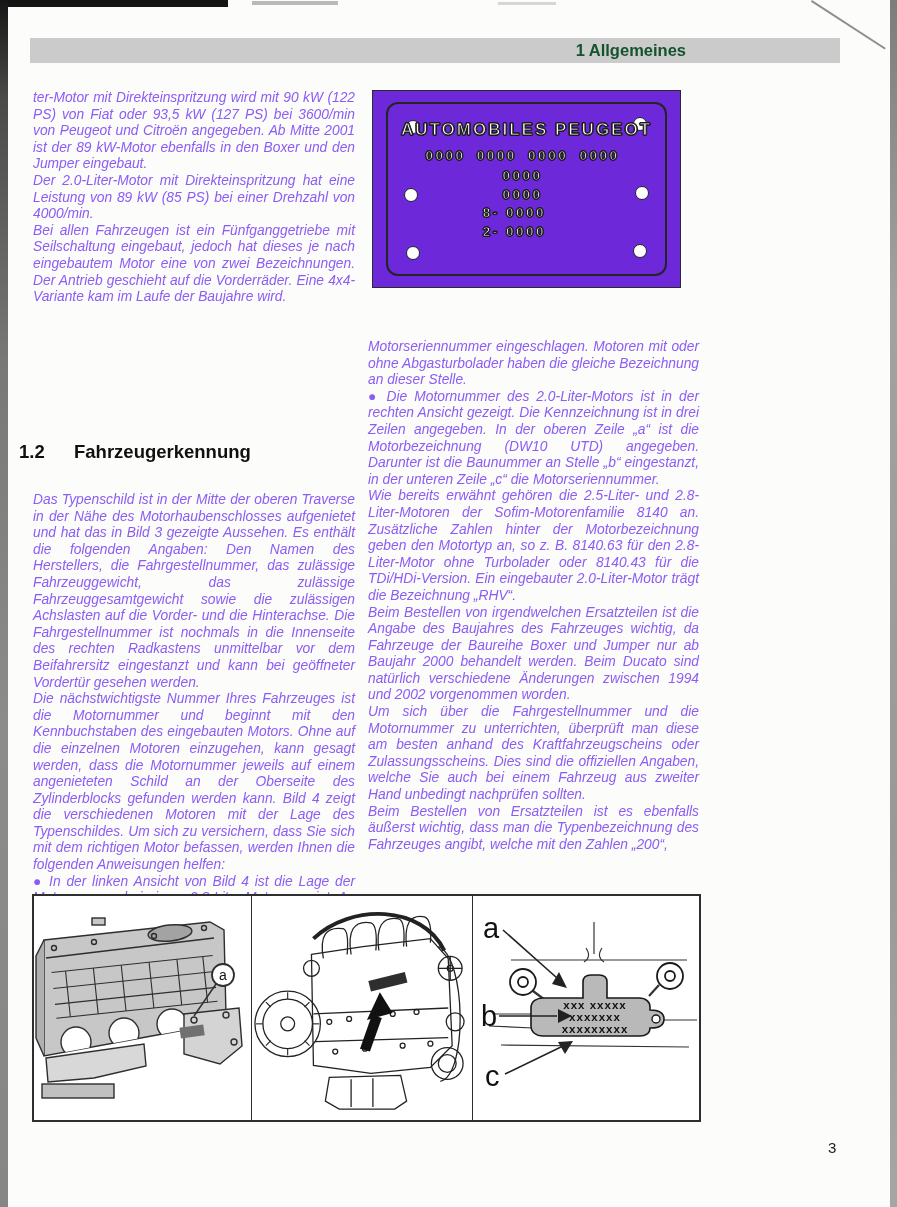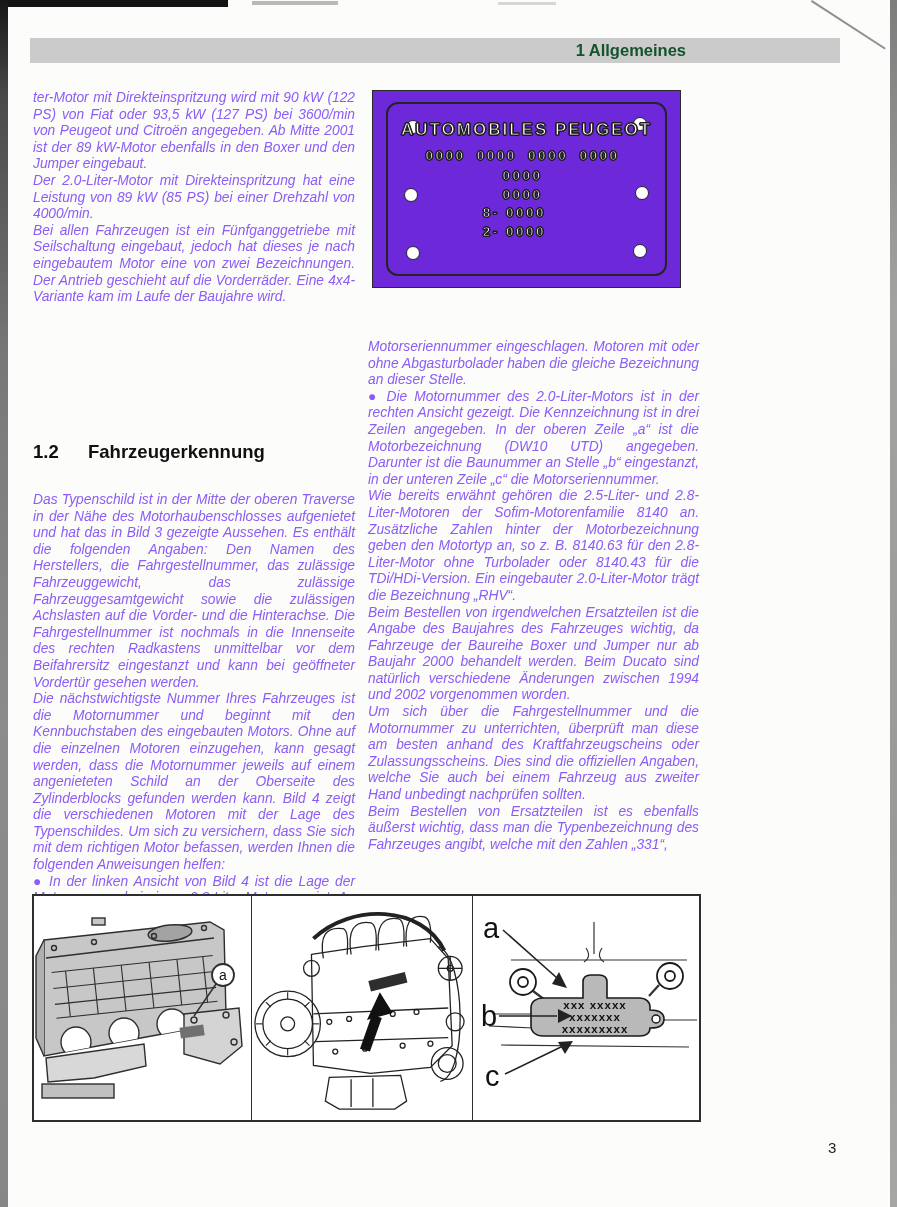--- a/index.html
+++ b/index.html
@@ -22,21 +22,21 @@
   .header-bar{position:absolute;left:30px;top:38px;width:810px;height:25px;background:#cbcbcb;}
   .header-title{position:absolute;right:154px;top:0;line-height:25px;
     font-size:16.5px;font-weight:bold;color:#14532d;}
   
   .col{position:absolute;font-size:13.8px;line-height:16.6px;text-align:justify;
     hyphens:auto;-webkit-hyphens:auto;color:#8b5cf6;font-style:italic;}
   .col p{margin:0;padding:0;}
   .col-left-top{left:33px;top:90px;width:322px;}
   .col-left-bottom{left:33px;top:492px;width:322px;}
   .col-right{left:368px;top:294px;width:331px;margin-top:45px;}
-  .section-heading{position:absolute;left:33px;top:441px;width:330px;
+  .section-heading{position:absolute;left:19px;top:441px;width:330px;
     font-size:18.5px;font-weight:bold;color:#101010;}
   .sec-num{display:inline-block;width:55px;}
   
   .fig3-box{position:absolute;left:372px;top:90px;width:309px;height:198px;
     background:#6d28d9;border:1.5px solid #2a2a2a;box-sizing:border-box;}
   .plate{position:absolute;left:13px;top:11px;right:13px;bottom:11px;
     border:2.5px solid #242424;border-radius:12px;}
   .hole{position:absolute;width:14px;height:14px;border:1.8px solid #242424;
     border-radius:50%;background:#fff;box-sizing:border-box;}
   .hole.tl{left:18px;top:16px;} .hole.tr{right:18px;top:13px;}
@@ -98,21 +98,21 @@
     <p>Die nächstwichtigste Nummer Ihres Fahrzeuges ist die Motornummer und beginnt mit den Kennbuchstaben des eingebauten Motors. Ohne auf die einzelnen Motoren einzugehen, kann gesagt werden, dass die Motornummer jeweils auf einem angenieteten Schild an der Oberseite des Zylinderblocks gefunden werden kann. Bild 4 zeigt die verschiedenen Motoren mit der Lage des Typenschildes. Um sich zu versichern, dass Sie sich mit dem richtigen Motor befassen, werden Ihnen die folgenden Anweisungen helfen:</p>
     <p>● In der linken Ansicht von Bild 4 ist die Lage der Motornummer bei einem 2.8-Liter-Motor gezeigt. An Stelle „a“ ist die Motorbezeichnung (8140) und die</p>
   </div>
 
   <div class="col col-right">
     <p>Motorseriennummer eingeschlagen. Motoren mit oder ohne Abgasturbolader haben die gleiche Bezeichnung an dieser Stelle.</p>
     <p>● Die Motornummer des 2.0-Liter-Motors ist in der rechten Ansicht gezeigt. Die Kennzeichnung ist in drei Zeilen angegeben. In der oberen Zeile „a“ ist die Motorbezeichnung (DW10 UTD) angegeben. Darunter ist die Baunummer an Stelle „b“ eingestanzt, in der unteren Zeile „c“ die Motorseriennummer.</p>
     <p>Wie bereits erwähnt gehören die 2.5-Liter- und 2.8-Liter-Motoren der Sofim-Motorenfamilie 8140 an. Zusätzliche Zahlen hinter der Motorbezeichnung geben den Motortyp an, so z. B. 8140.63 für den 2.8-Liter-Motor ohne Turbolader oder 8140.43 für die TDi/HDi-Version. Ein eingebauter 2.0-Liter-Motor trägt die Bezeichnung „RHV“.</p>
     <p>Beim Bestellen von irgendwelchen Ersatzteilen ist die Angabe des Baujahres des Fahrzeuges wichtig, da Fahrzeuge der Baureihe Boxer und Jumper nur ab Baujahr 2000 behandelt werden. Beim Ducato sind natürlich verschiedene Änderungen zwischen 1994 und 2002 vorgenommen worden.</p>
     <p>Um sich über die Fahrgestellnummer und die Motornummer zu unterrichten, überprüft man diese am besten anhand des Kraftfahrzeugscheins oder Zulassungsscheins. Dies sind die offiziellen Angaben, welche Sie auch bei einem Fahrzeug aus zweiter Hand unbedingt nachprüfen sollten.</p>
-    <p>Beim Bestellen von Ersatzteilen ist es ebenfalls äußerst wichtig, dass man die Typenbezeichnung des Fahrzeuges angibt, welche mit den Zahlen „331“,</p>
+    <p>Beim Bestellen von Ersatzteilen ist es ebenfalls äußerst wichtig, dass man die Typenbezeichnung des Fahrzeuges angibt, welche mit den Zahlen „200“,</p>
   </div>
 
   <div class="fig3-box">
     <div class="plate">
       <div class="hole tl"></div>
       <div class="hole tr"></div>
       <div class="hole ml"></div>
       <div class="hole mr"></div>
       <div class="hole bl"></div>
       <div class="hole br"></div>

